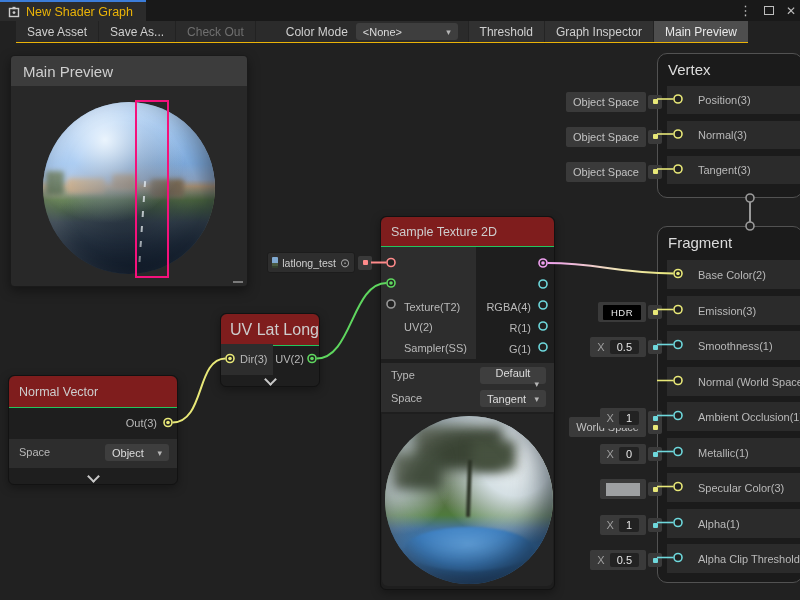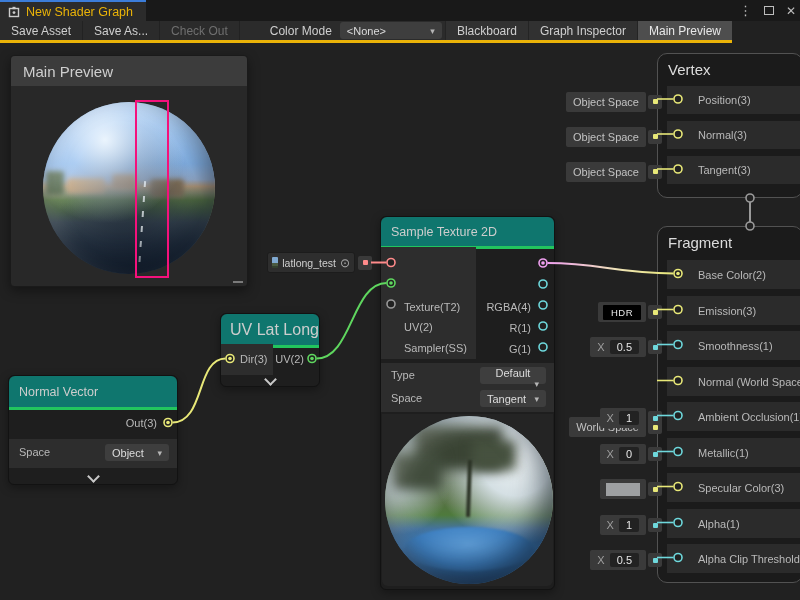--- a/index.html
+++ b/index.html
@@ -12,40 +12,40 @@
   
   .titlebar { position:absolute; left:0; top:0; width:800px; height:21px; background:#191919; }
   .doc-tab { position:absolute; left:0; top:0; height:21px; width:146px; background:#2b2b2b;
     border-top:2px solid #3c7dd9; display:flex; align-items:center; gap:6px; padding:0 8px; }
   .doc-tab .tlabel { color:#eab308; font-size:12.5px; white-space:nowrap; }
   .winbtns { position:absolute; right:4px; top:0; height:21px; display:flex; align-items:center; gap:12px; }
   .kebab { color:#bdbdbd; font-size:13px; line-height:1; }
   .maxbox { width:10px; height:9px; border:1.5px solid #bdbdbd; }
   .closex { color:#bdbdbd; font-size:12px; line-height:1; }
   
-  .toolbar { position:absolute; left:0; top:21px; width:732px; height:22px; background:#2b2b2b;
-    border-bottom:3px solid #eab308; display:flex; align-items:stretch; }
+  .toolbar { position:absolute; left:16px; top:21px; width:732px; height:22px; background:#2b2b2b;
+    border-bottom:1px solid #eab308; display:flex; align-items:stretch; }
   .tbtn { display:flex; align-items:center; padding:0 11px; font-size:12px; color:#cfcfcf;
     border-right:1px solid #222; white-space:nowrap; }
   .tbtn.disabled { color:#6f6f6f; }
   .tlabel2 { display:flex; align-items:center; padding:0 8px 0 30px; font-size:12px; color:#cfcfcf; white-space:nowrap; }
   .dd { background:#3e3e3e; border-radius:3px; height:17px; display:flex; align-items:center;
     padding:0 7px; font-size:11px; color:#dcdcdc; white-space:nowrap; }
   .dd .arr { margin-left:auto; color:#b5b5b5; font-size:9px; padding-left:8px; }
   .tb-dd { align-self:center; width:102px; }
   .tb-right { margin-left:auto; display:flex; align-items:stretch; }
   .tbtn.toggle { background:#313131; border-left:1px solid #242424; border-right:none; }
   .tbtn.active { background:#4e4e4e; color:#e8e8e8; }
   
   .canvas { position:absolute; left:0; top:43px; width:800px; height:557px; background:#212121; overflow:hidden; }
   
   .node { position:absolute; background:#1e1e1e; border:1px solid #121212; border-radius:6px;
     box-shadow:0 3px 10px rgba(0,0,0,.35); }
-  .ntitle { color:#cdcdcd; font-size:12.5px; padding:8px 10px 7px; border-bottom:3px solid #22c55e;
-    background:#0f766e; border-radius:6px 6px 0 0; white-space:nowrap; }
+  .ntitle { color:#cdcdcd; font-size:12.5px; padding:8px 10px 7px; border-bottom:1px solid #22c55e;
+    background:#7f1d1d; border-radius:6px 6px 0 0; white-space:nowrap; }
   .block { position:absolute; background:#1b1b1b; border:1px solid #525252; border-radius:10px; }
   .btitle { color:#dcdcdc; font-size:15px; padding:7px 0 0 10px; white-space:nowrap; }
   .brow { position:absolute; left:9px; right:-2px; background:#2b2b2b;
     display:flex; align-items:center; padding-left:31px; }
   .brow .rl { color:#b9b9b9; font-size:11px; white-space:nowrap; }
   
   .ctrl { position:absolute; display:flex; align-items:center; gap:2px; height:25px; }
   .pill { background:#3a3a3a; border-radius:2px; height:20px; display:flex; align-items:center;
     padding:0 7px; color:#c2c2c2; font-size:11px; white-space:nowrap; }
   .pill .xl { color:#9e9e9e; margin-right:5px; }
@@ -120,21 +120,21 @@
   <div class="toolbar">
     <div class="tbtn">Save Asset</div>
     <div class="tbtn">Save As...</div>
     <div class="tbtn disabled">Check Out</div>
     <div class="tlabel2">Color Mode</div>
     <div class="dd tb-dd">
       <span>&lt;None&gt;</span>
       <span class="arr">▾</span>
     </div>
     <div class="tb-right">
-      <div class="tbtn toggle">Blackboard</div>
+      <div class="tbtn toggle">Threshold</div>
       <div class="tbtn toggle">Graph Inspector</div>
       <div class="tbtn toggle active">Main Preview</div>
     </div>
   </div>
 
   <div class="canvas">
 
     <div class="panel">
       <div class="phead">
         <span>Main Preview</span>

